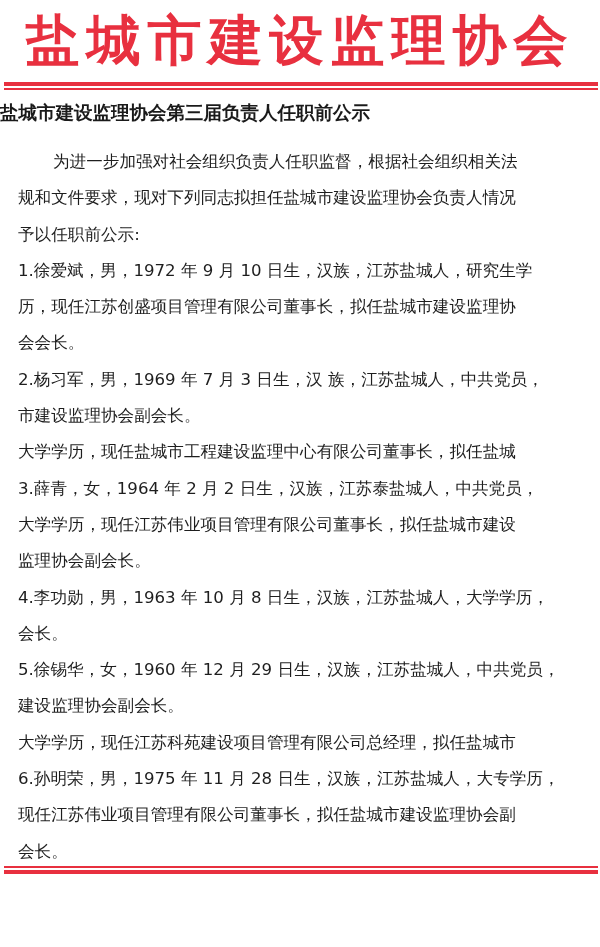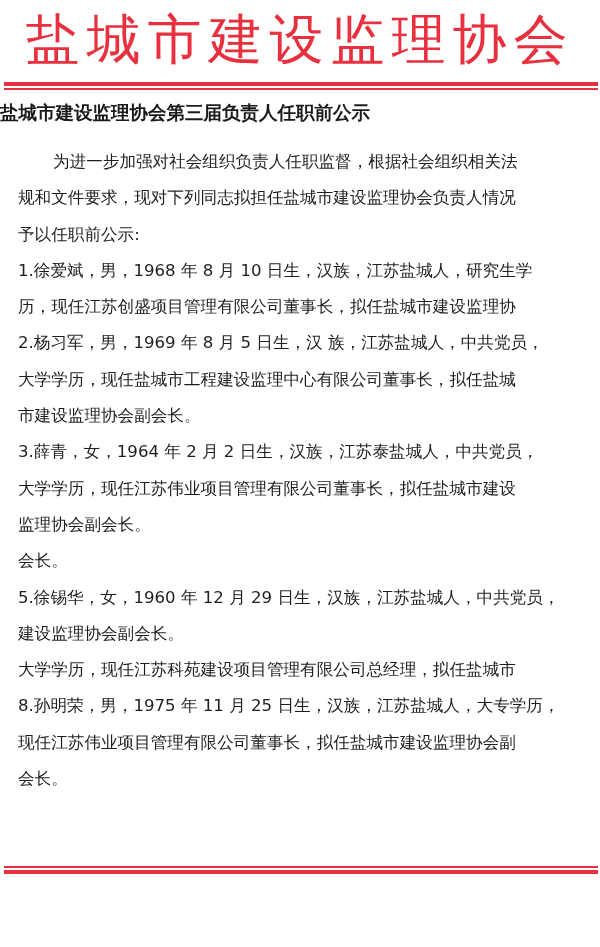--- a/index.html
+++ b/index.html
@@ -18,21 +18,21 @@
     .masthead {
       position: absolute;
       left: 0;
       top: 4px;
       width: 600px;
       height: 72px;
       text-align: center;
       color: #e8303f;
       font-family: "DejaVu Serif", serif;
       font-size: 54px;
-      font-weight: normal;
+      font-weight: bold;
       letter-spacing: 7px;
       line-height: 72px;
       white-space: nowrap;
     }
     .rule {
       position: absolute;
       left: 4px;
       width: 594px;
       background: #e8303f;
     }
@@ -78,47 +78,49 @@
 <div class="doc-title">盐城市建设监理协会第三届负责人任职前公示</div>
 
 <div class="body-text">
   <div>
     <div class="line indent">为进一步加强对社会组织负责人任职监督，根据社会组织相关法</div>
     <div class="line">规和文件要求，现对下列同志拟担任盐城市建设监理协会负责人情况</div>
     <div class="line">予以任职前公示:</div>
   </div>
 
   <div>
-    <div class="line">1.徐爱斌，男，1968 年 8 月 10 日生，汉族，江苏盐城人，研究生学</div>
+    <div class="line">1.徐爱斌，男，1972 年 9 月 10 日生，汉族，江苏盐城人，研究生学</div>
     <div class="line">历，现任江苏创盛项目管理有限公司董事长，拟任盐城市建设监理协</div>
+    <div class="line">会会长。</div>
   </div>
 
   <div>
-    <div class="line">2.杨习军，男，1969 年 8 月 5 日生，汉 族，江苏盐城人，中共党员，</div>
+    <div class="line">2.杨习军，男，1969 年 7 月 3 日生，汉 族，江苏盐城人，中共党员，</div>
+    <div class="line">市建设监理协会副会长。</div>
     <div class="line">大学学历，现任盐城市工程建设监理中心有限公司董事长，拟任盐城</div>
-    <div class="line">市建设监理协会副会长。</div>
   </div>
 
   <div>
     <div class="line">3.薛青，女，1964 年 2 月 2 日生，汉族，江苏泰盐城人，中共党员，</div>
     <div class="line">大学学历，现任江苏伟业项目管理有限公司董事长，拟任盐城市建设</div>
     <div class="line">监理协会副会长。</div>
   </div>
 
   <div>
+    <div class="line">4.李功勋，男，1963 年 10 月 8 日生，汉族，江苏盐城人，大学学历，</div>
     <div class="line">会长。</div>
   </div>
 
   <div>
     <div class="line">5.徐锡华，女，1960 年 12 月 29 日生，汉族，江苏盐城人，中共党员，</div>
     <div class="line">建设监理协会副会长。</div>
     <div class="line">大学学历，现任江苏科苑建设项目管理有限公司总经理，拟任盐城市</div>
   </div>
 
   <div>
-    <div class="line">8.孙明荣，男，1975 年 11 月 25 日生，汉族，江苏盐城人，大专学历，</div>
+    <div class="line">6.孙明荣，男，1975 年 11 月 28 日生，汉族，江苏盐城人，大专学历，</div>
     <div class="line">现任江苏伟业项目管理有限公司董事长，拟任盐城市建设监理协会副</div>
     <div class="line">会长。</div>
   </div>
 </div>
 
 <div class="rule rule-bottom-thin"></div>
 <div class="rule rule-bottom-thick"></div>
 
 </body></html>

